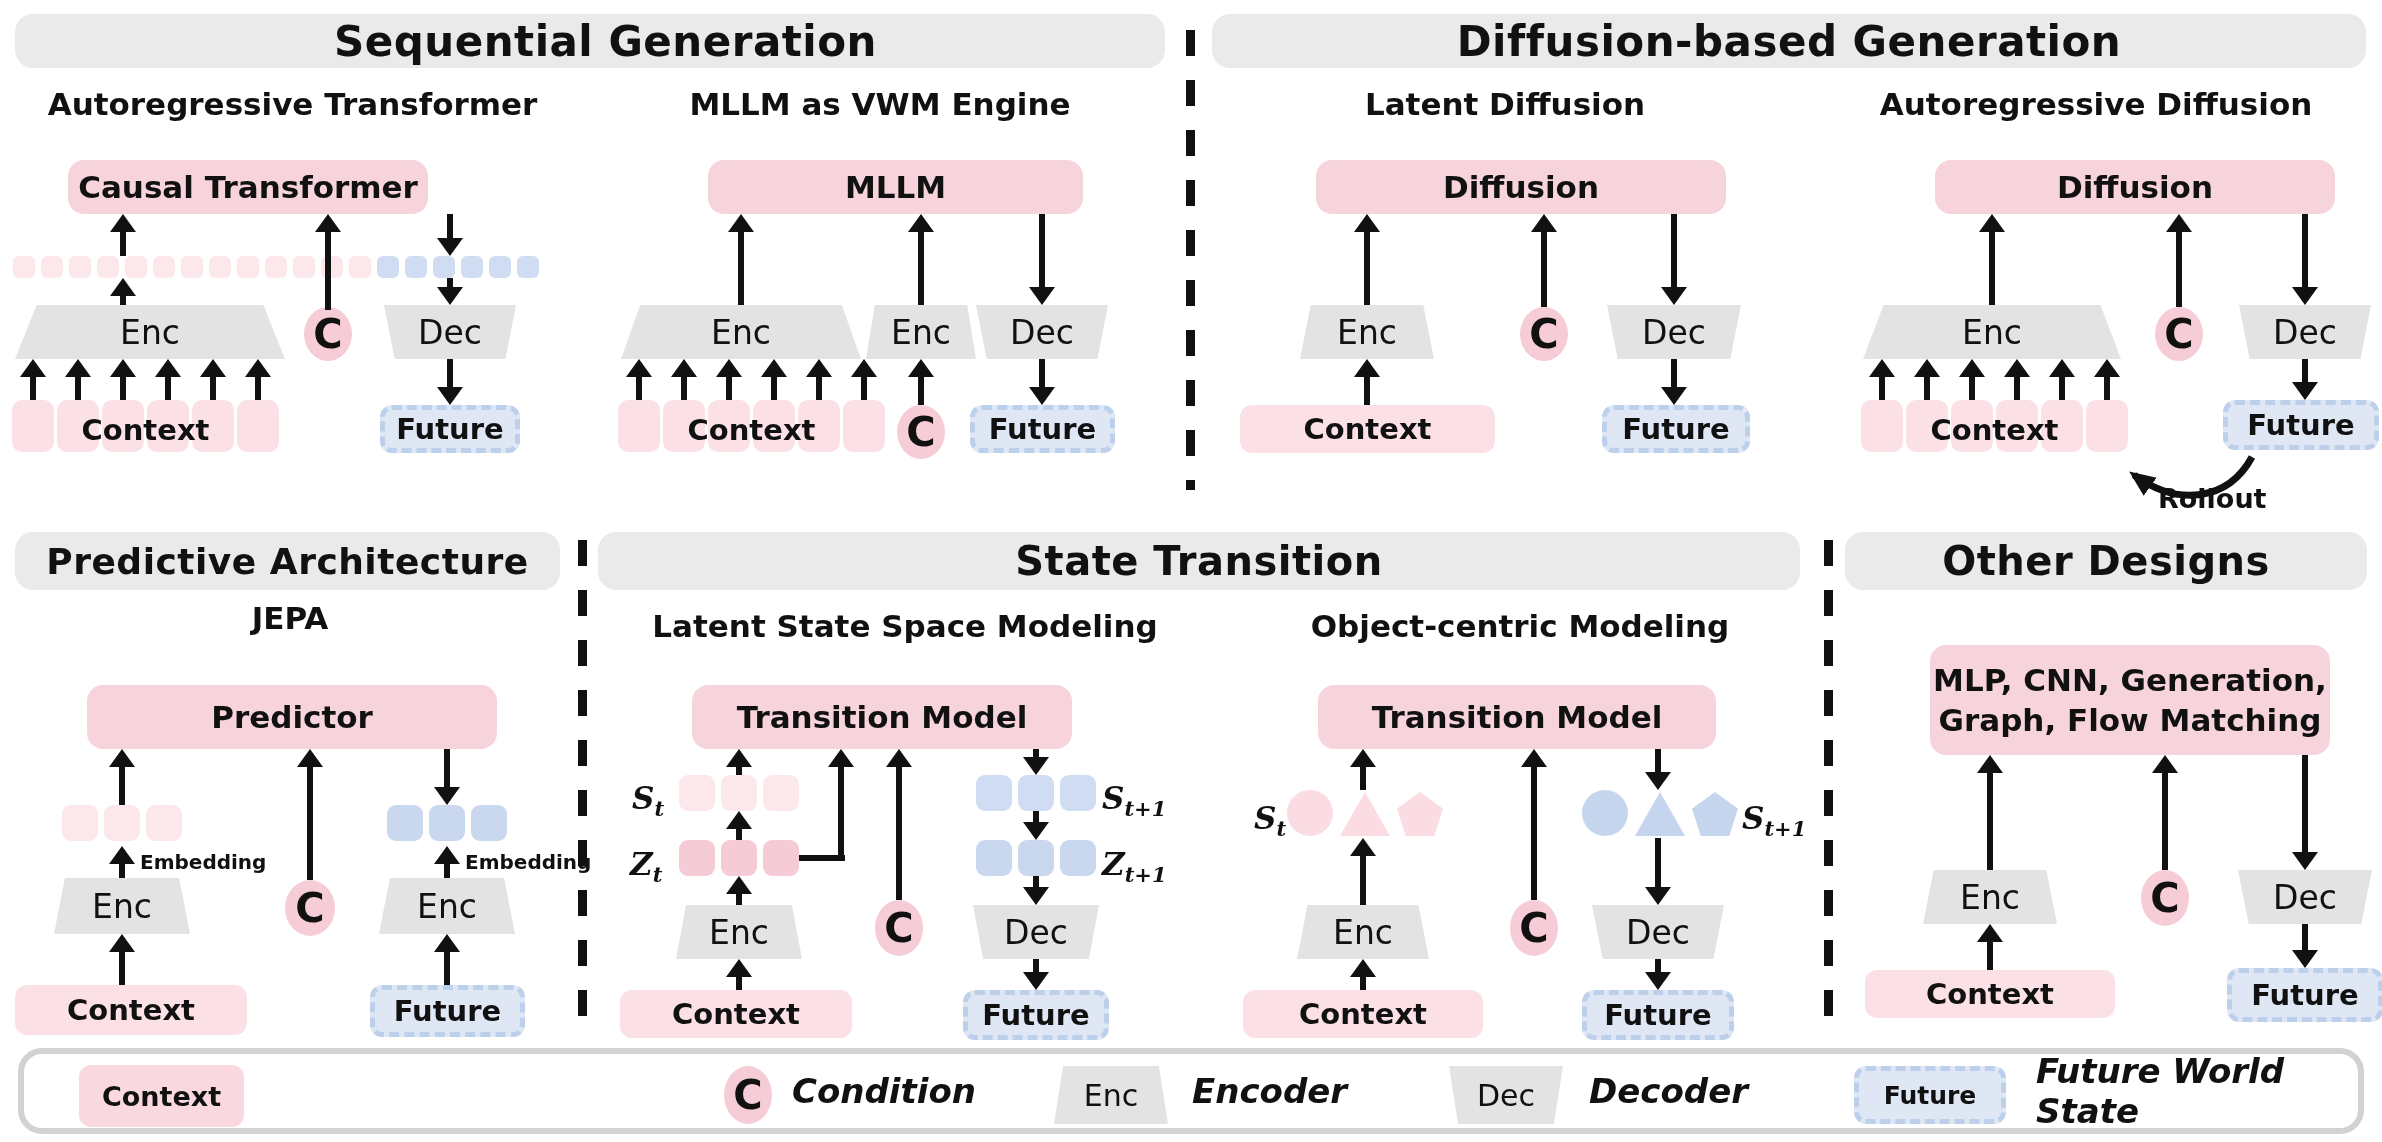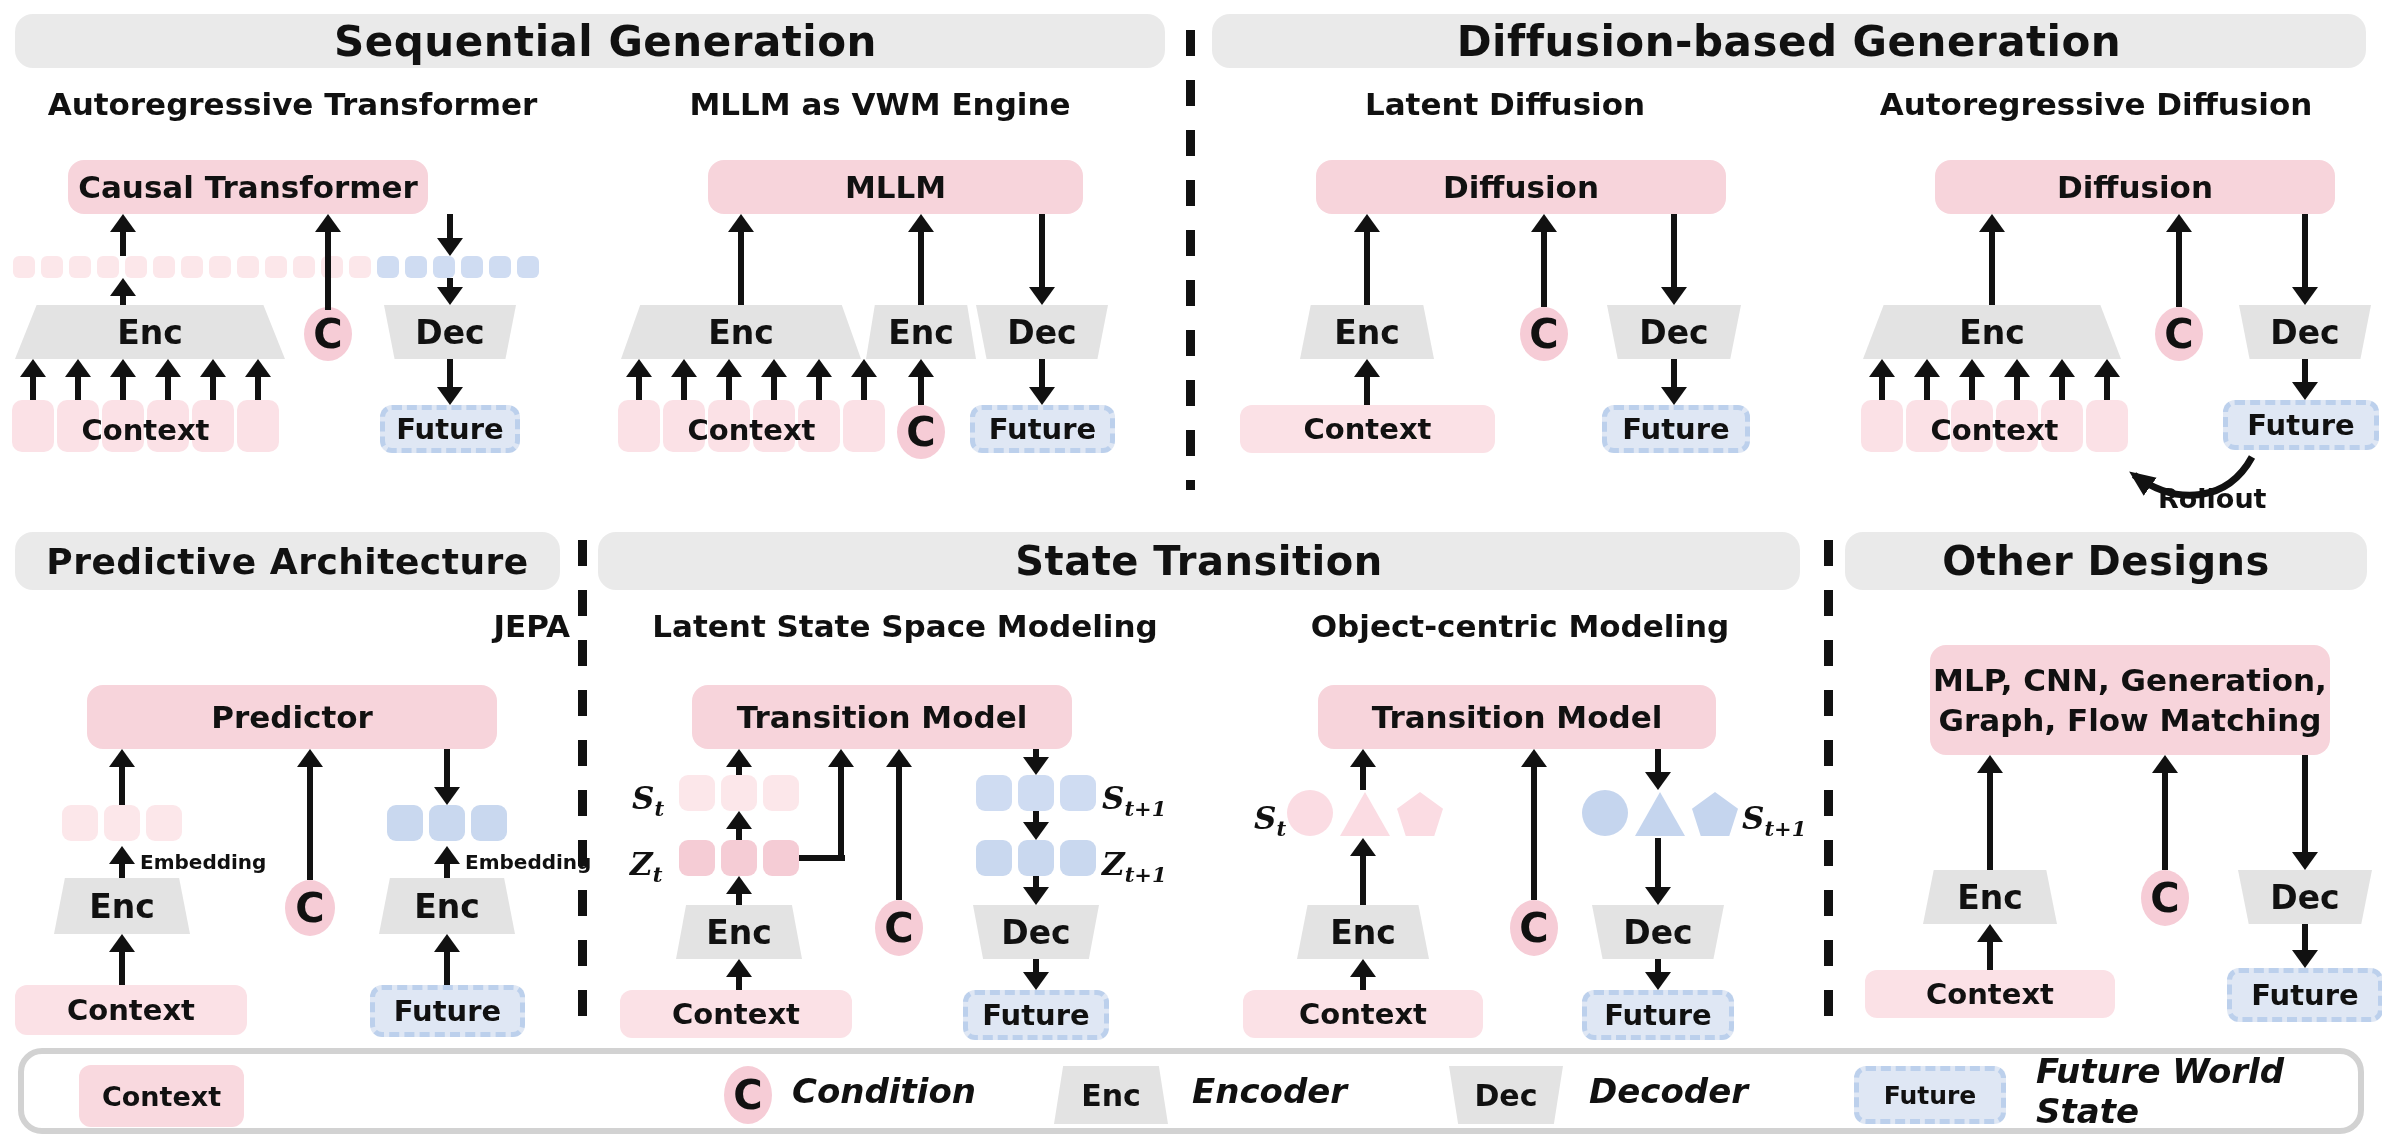--- a/index.html
+++ b/index.html
@@ -11,21 +11,21 @@
   html,body{width:2382px;height:1142px;background:#fff;overflow:hidden;}
   body{position:relative;font-family:"DejaVu Sans",sans-serif;color:var(--ink);}
   
   .hdr{position:absolute;background:var(--gray-header);border-radius:18px;display:flex;align-items:center;justify-content:center;font-weight:bold;font-size:42px;letter-spacing:0.5px;}
   
   .panel{position:absolute;}
   .subtitle{position:absolute;left:0;right:0;text-align:center;font-weight:bold;font-size:31px;}
   
   .model{position:absolute;background:var(--pink-box);border-radius:16px;display:flex;flex-direction:column;align-items:center;justify-content:center;font-weight:bold;font-size:31px;line-height:1.3;text-align:center;}
   
-  .trap{position:absolute;background:var(--gray-trap);display:flex;align-items:center;justify-content:center;font-weight:bold;font-size:33px;}
+  .trap{position:absolute;background:var(--gray-trap);display:flex;align-items:center;justify-content:center;font-weight:normal;font-size:33px;}
   .trap.enc{clip-path:polygon(8% 0,92% 0,100% 100%,0 100%);}
   .trap.dec{clip-path:polygon(0 0,100% 0,92% 100%,8% 100%);}
   
   .cond{position:absolute;background:var(--cond-fill);border-radius:50%;display:flex;align-items:center;justify-content:center;font-weight:bold;font-size:40px;}
   
   .ctxbox{position:absolute;background:var(--pink-light);border-radius:12px;display:flex;align-items:center;justify-content:center;font-weight:bold;font-size:29px;}
   .futbox{position:absolute;background:var(--future-fill);border:5px dashed var(--future-border);border-radius:12px;display:flex;align-items:center;justify-content:center;font-weight:bold;font-size:29px;}
   
   .au,.ad{position:absolute;width:26px;z-index:6;}
   .au::before,.ad::before{content:"";position:absolute;left:50%;margin-left:-3px;width:6px;background:var(--ink);}
@@ -216,21 +216,21 @@
       <marker id="ah" markerUnits="userSpaceOnUse" markerWidth="30" markerHeight="26" refX="20" refY="11" orient="auto">
         <path d="M0,0 L26,11 L0,22 z" fill="#111"></path>
       </marker>
     </defs>
     <path d="M 142 4 C 118 48 68 54 24 22" fill="none" stroke="#111" stroke-width="7" marker-end="url(#ah)"></path>
   </svg>
   <div class="rollout-label" style="left:348px;top:408px;">Rollout</div>
 </div>
 
 <div class="panel" style="left:10px;top:600px;width:560px;height:440px;">
-  <div class="subtitle" style="top:8px;text-align:right;">JEPA</div>
+  <div class="subtitle" style="top:0;">JEPA</div>
   <div class="model" style="left:77px;top:85px;width:410px;height:64px;">Predictor</div>
   <div class="au" style="left:99px;top:149px;height:56px;"></div>
   <div class="sqrow" style="left:52px;top:205px;">
       <div class="sq sq-palepink"></div>
       <div class="sq sq-palepink"></div>
       <div class="sq sq-palepink"></div>
     </div>
   <div class="au" style="left:99px;top:246px;height:32px;"></div>
   <div class="small-label" style="left:130px;top:250px;">Embedding</div>
   <div class="trap enc" style="left:44px;top:278px;width:136px;height:56px;">Enc</div>

